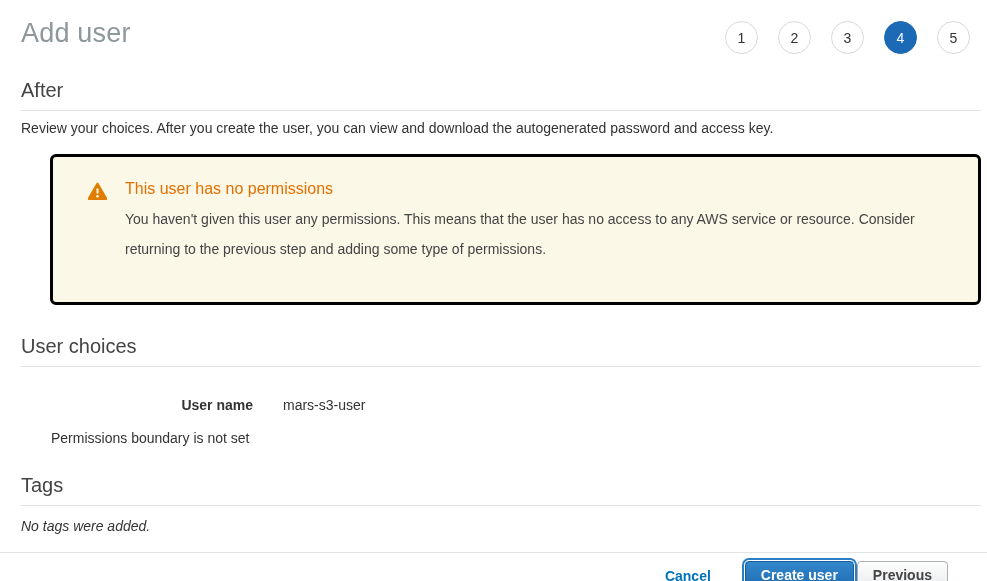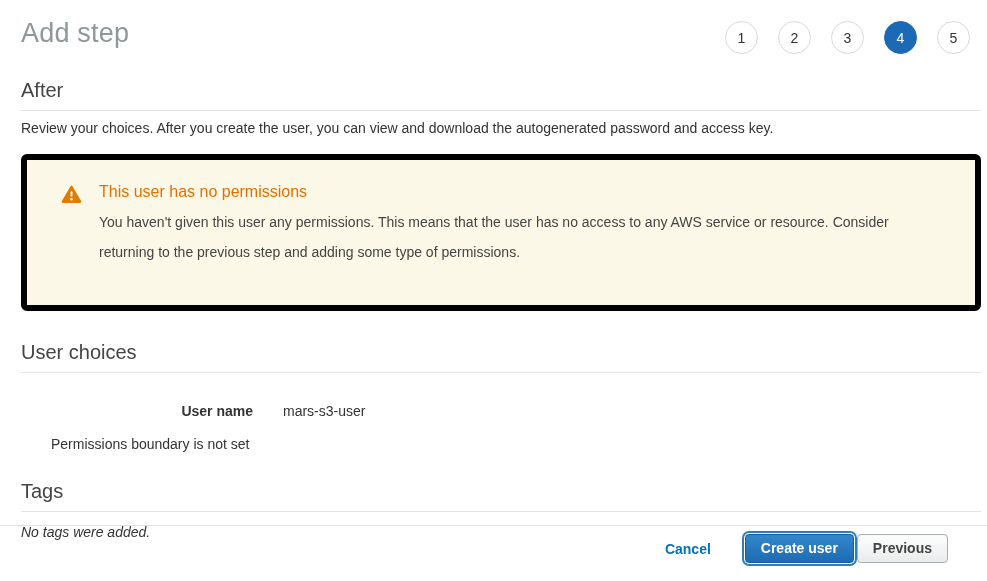--- a/index.html
+++ b/index.html
@@ -38,25 +38,26 @@
   .rule {
     border: 0; border-top: 1px solid #dfe3e4; height: 0; margin-top: 8px;
   }
 
   .review-block { margin-top: 25px; }
   .review-desc { font-size: 14px; color: #333; margin-top: 9px; }
 
   
   .warning-box {
     margin-top: 18px;
-    border: 6px solid #000000;
+    border: 3px solid #000000;
     background: #fcf8e8;
     border-radius: 6px;
     display: flex;
     padding: 23px 35px 38px 34px;
+    margin-left: 29px;
   }
   .warning-icon-wrap { width: 20px; flex: 0 0 20px; margin-right: 18px; padding-top: 1px; }
   .warning-title {
     font-size: 16px; font-weight: 400; color: #e17000; margin-bottom: 6px;
   }
   .warning-body {
     font-size: 14px; color: #444; line-height: 30px;
   }
 
   
@@ -67,21 +68,21 @@
     width: 232px; text-align: right; font-size: 14px; font-weight: bold; color: #333;
     flex: 0 0 232px;
   }
   .detail-value { margin-left: 30px; font-size: 14px; color: #333; }
 
   
   .tags-block { margin-top: 28px; }
   .tags-empty { font-style: italic; font-size: 14px; color: #333; margin-top: 12px; }
 
   
-  .footer { position: absolute; left: 0; right: 0; bottom: 0; height: 56px; }
+  .footer { position: absolute; left: 0; right: 0; bottom: 0; height: 29px; }
   .footer-rule { border: 0; border-top: 1px solid #dfe3e4; }
   .footer-actions {
     display: flex; justify-content: flex-end; align-items: center;
     padding: 8px 24px 0 0;
   }
   .cancel-link {
     color: #0073bb; font-size: 14px; font-weight: bold; text-decoration: none;
     margin-right: 34px; cursor: pointer;
   }
   .btn {
@@ -100,21 +101,21 @@
     box-shadow: 0 0 0 1px #ffffff, 0 0 0 3px #2a7fc4;
     margin-right: 3px;
   }
 </style>
 </head>
 <body>
 
 <div class="page">
 
   <div class="header-row">
-    <div class="page-title">Add step</div>
+    <div class="page-title">Add user</div>
     <div class="steps">
       <div class="step">1</div>
       <div class="step">2</div>
       <div class="step">3</div>
       <div class="step active">4</div>
       <div class="step">5</div>
     </div>
   </div>
 
   <div class="content">

